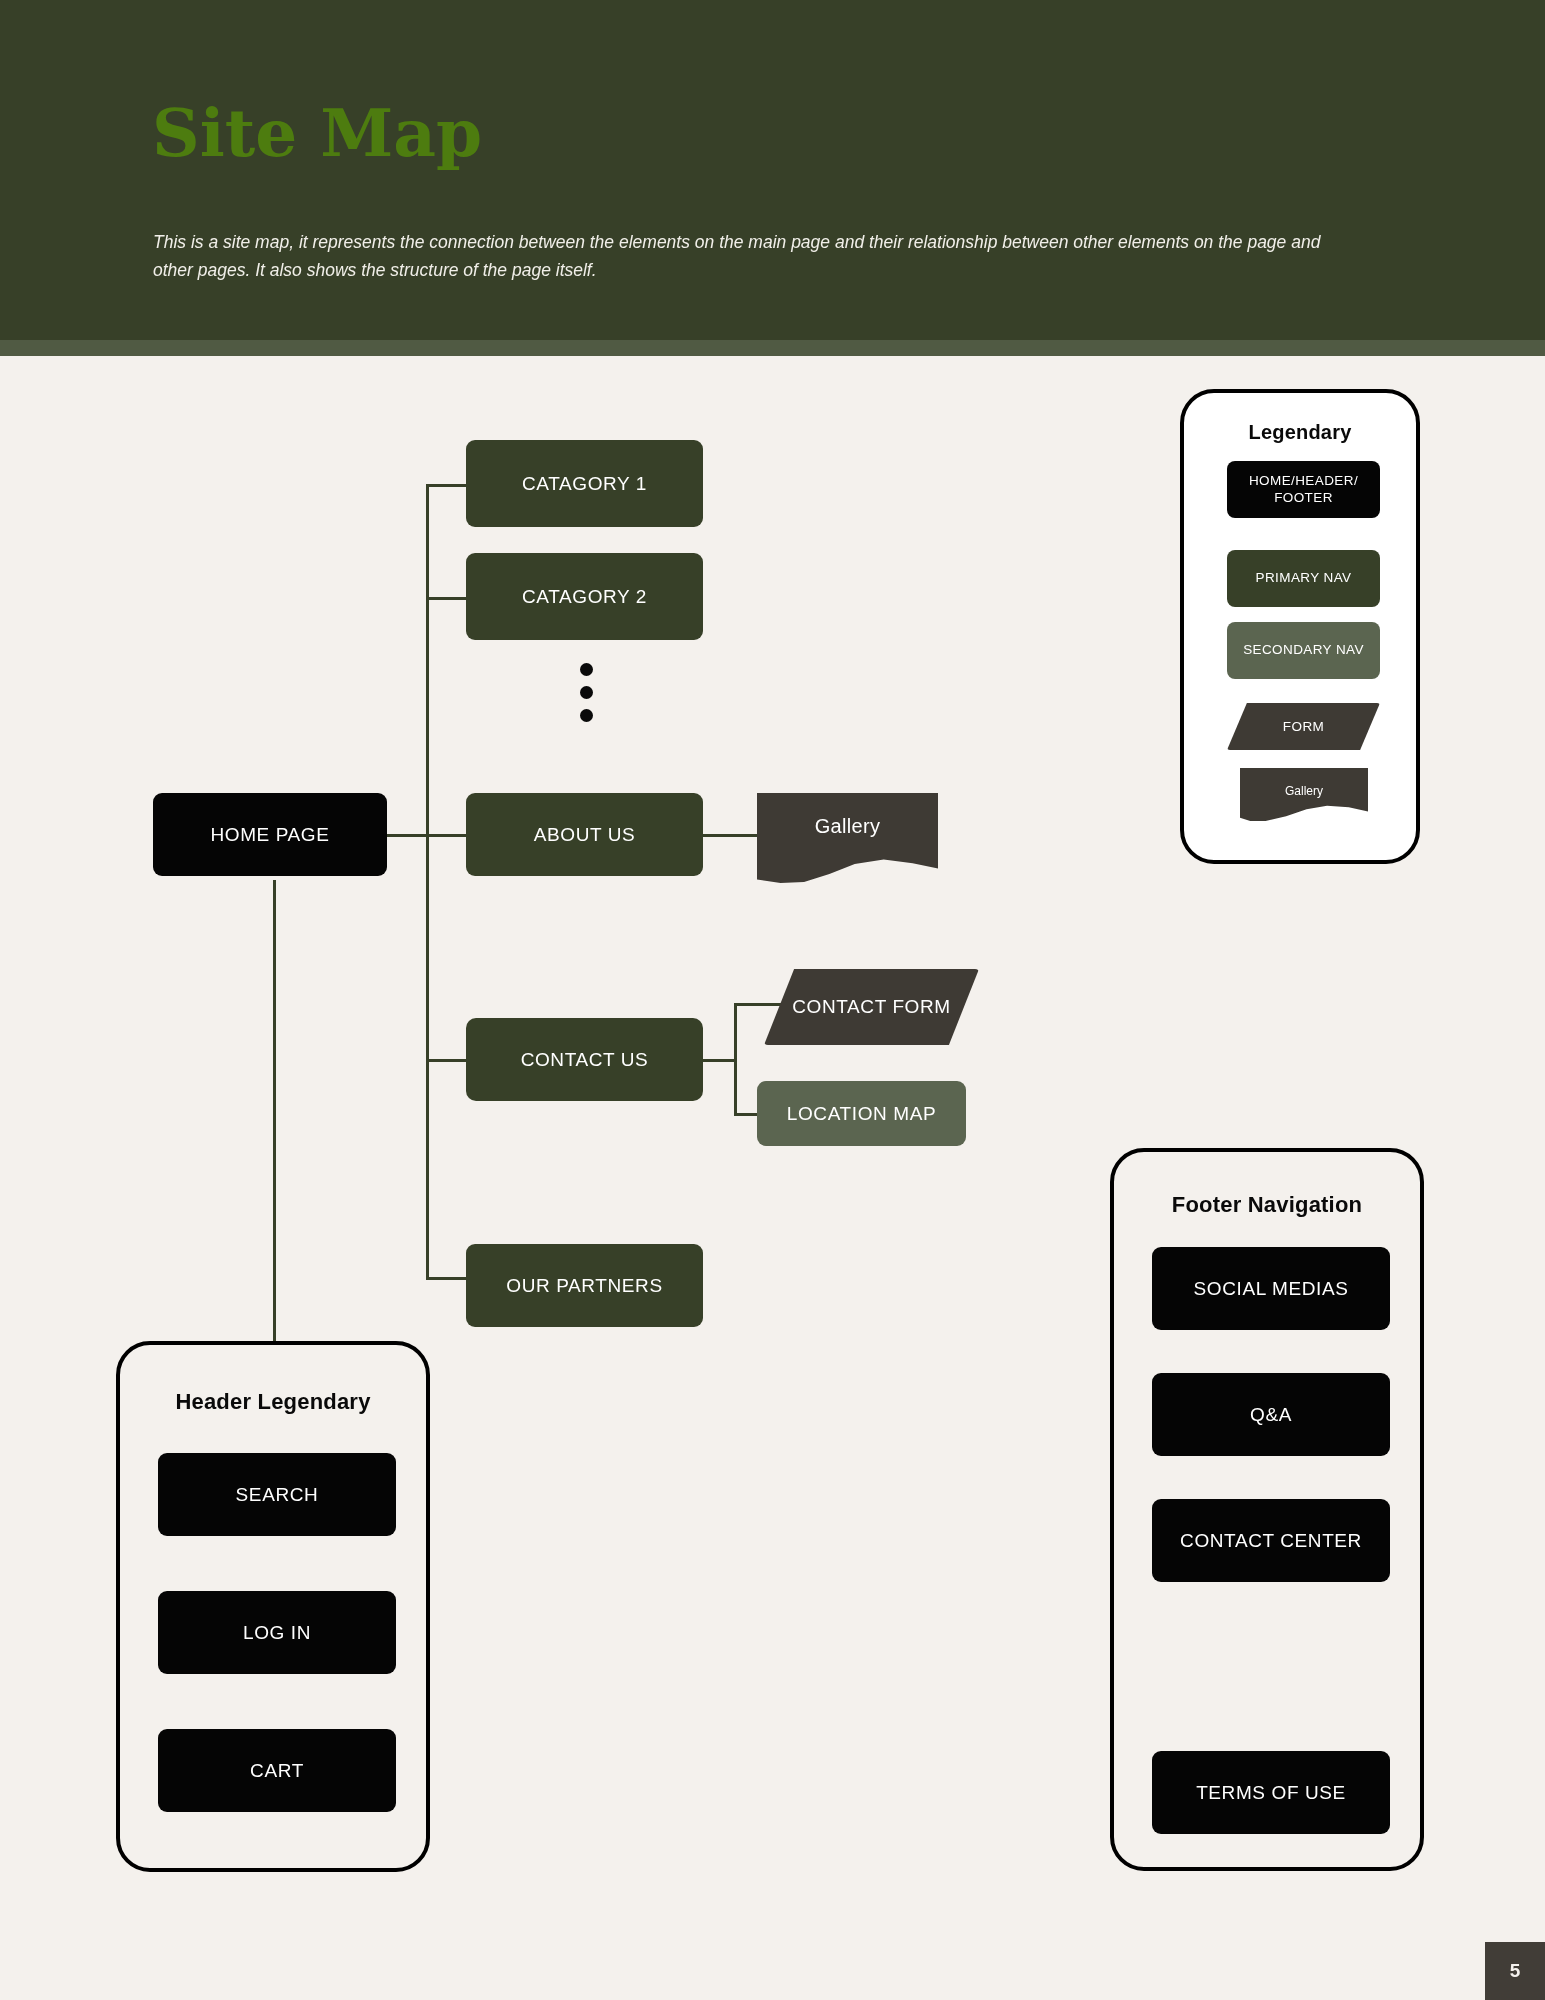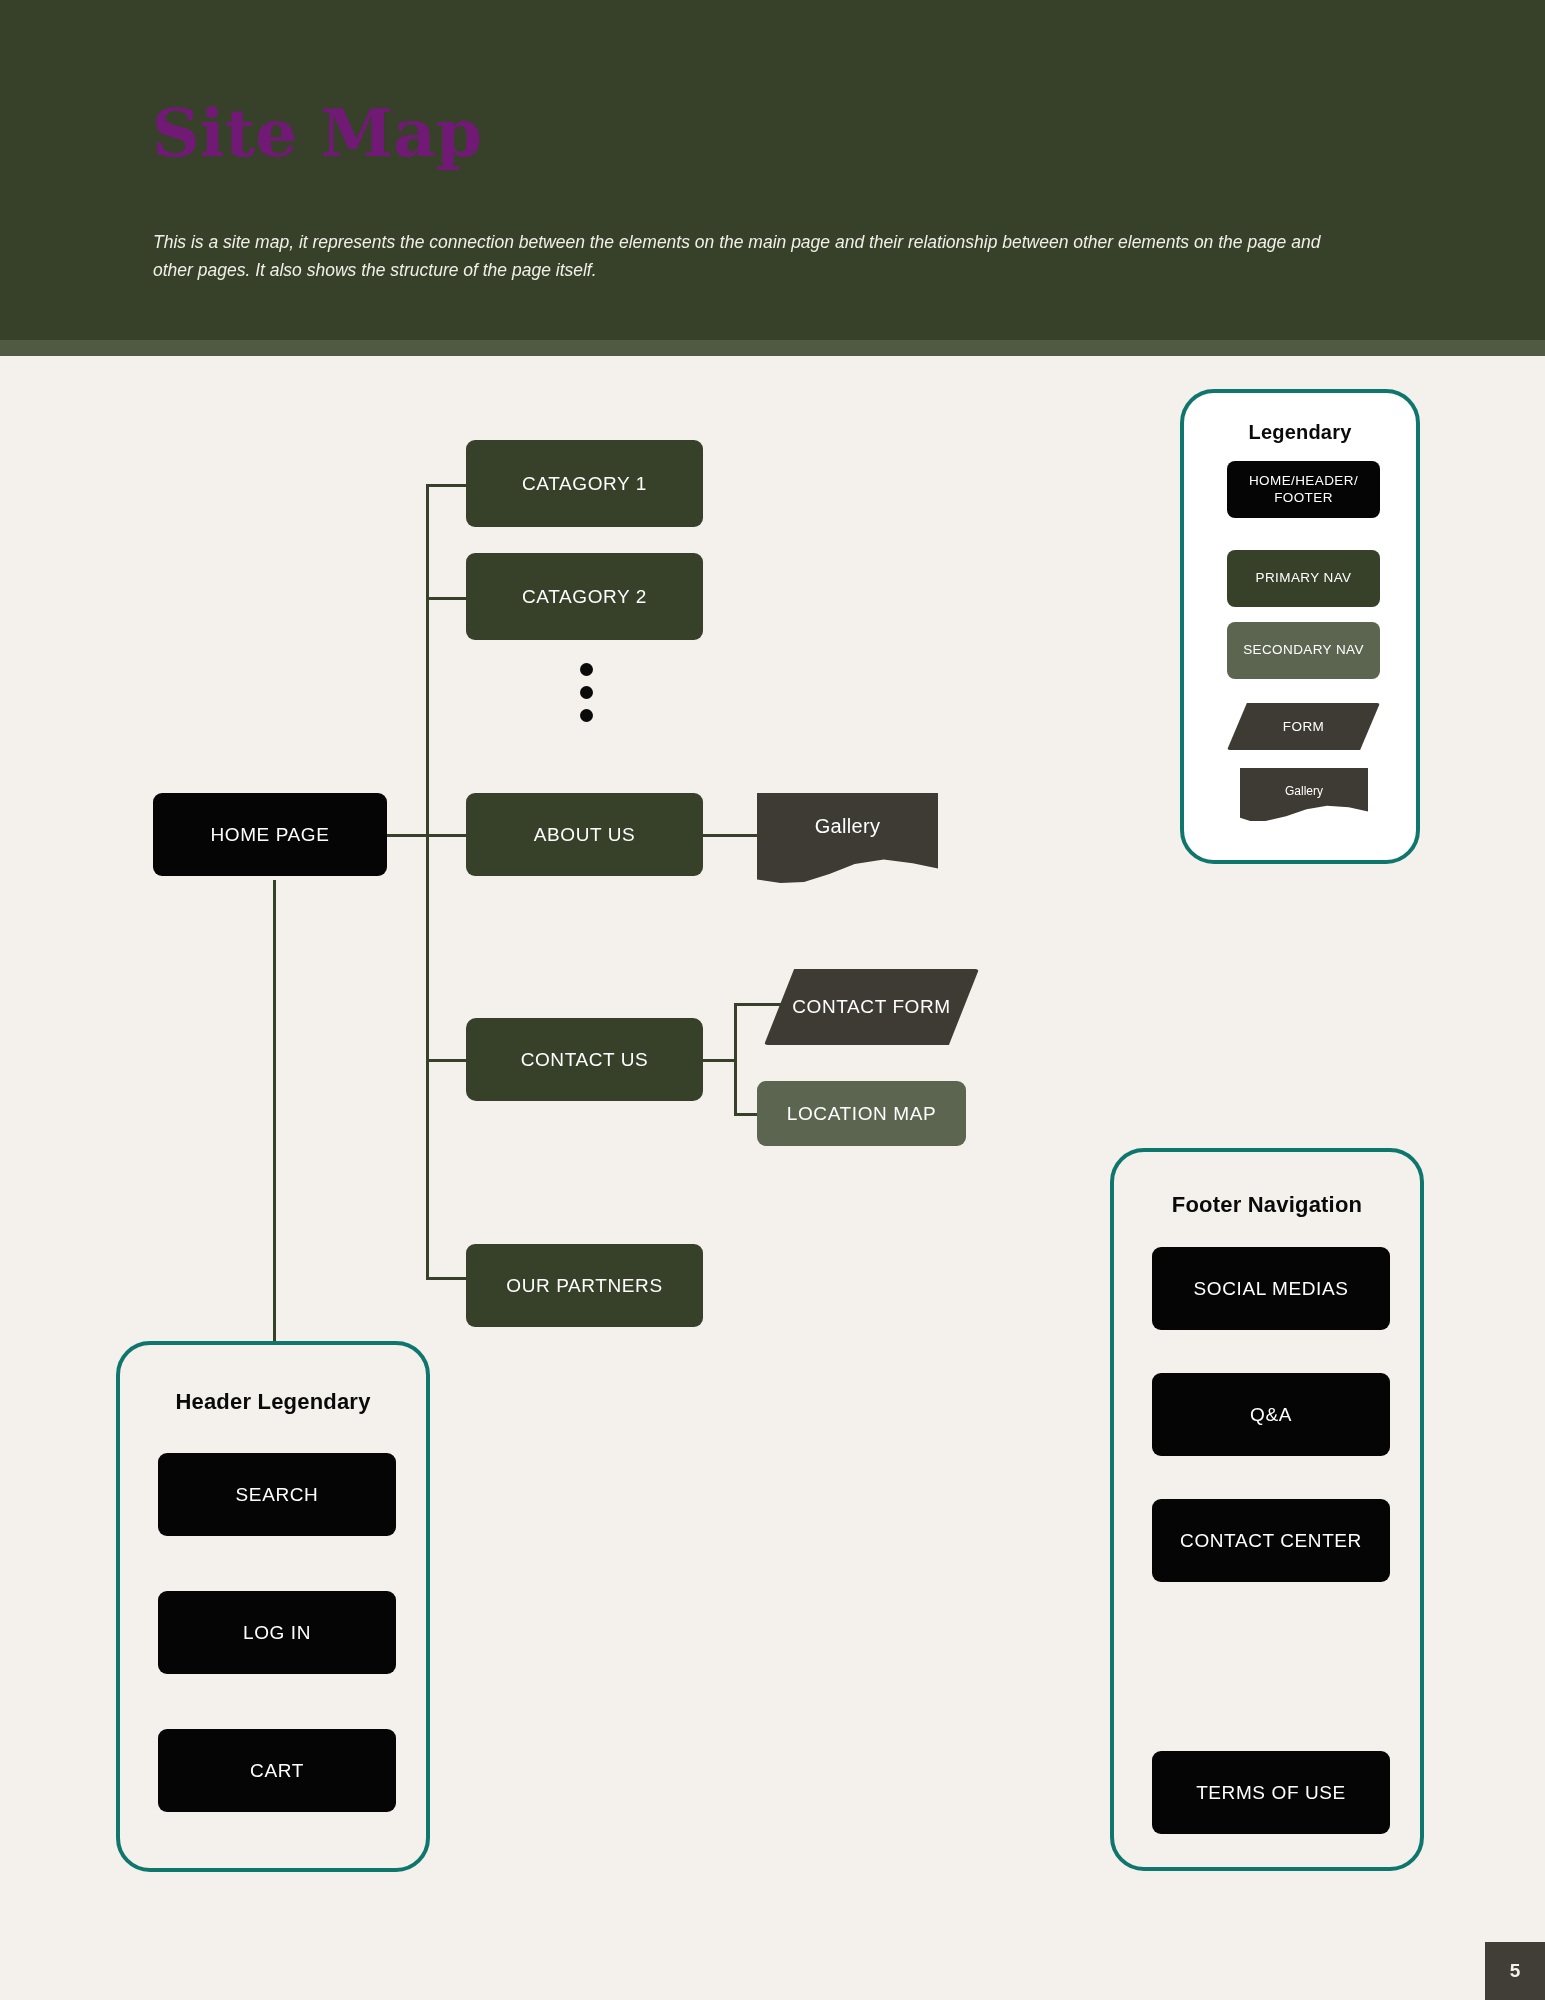--- a/index.html
+++ b/index.html
@@ -28,21 +28,21 @@
     width: 1545px; height: 16px;
     background: #505a43;
   }
   #page-title {
     position: absolute;
     left: 152px; top: 100px;
     font-family: "DejaVu Serif", "Liberation Serif", serif;
     font-weight: 700;
     font-size: 66px;
     letter-spacing: 0px;
-    color: #701a75;
+    color: #4d7c0f;
     line-height: 1;
   }
   #page-subtitle {
     position: absolute;
     left: 153px; top: 228px;
     width: 1200px;
     font-style: italic;
     font-size: 17.5px;
     line-height: 1.62;
     color: #f1efe9;
@@ -126,21 +126,21 @@
     position: absolute;
     width: 13px; height: 13px;
     border-radius: 50%;
     background: #0a0a0a;
   }
 
   
   .panel {
     position: absolute;
     box-sizing: border-box;
-    border: 4px solid #0f766e;
+    border: 4px solid #000000;
     border-radius: 34px;
     background: #f4f1ed;
   }
   #legend-panel { background: #ffffff; }
   .panel-title {
     position: absolute;
     left: 0; width: 100%;
     text-align: center;
     font-weight: 700;
     font-size: 22px;

